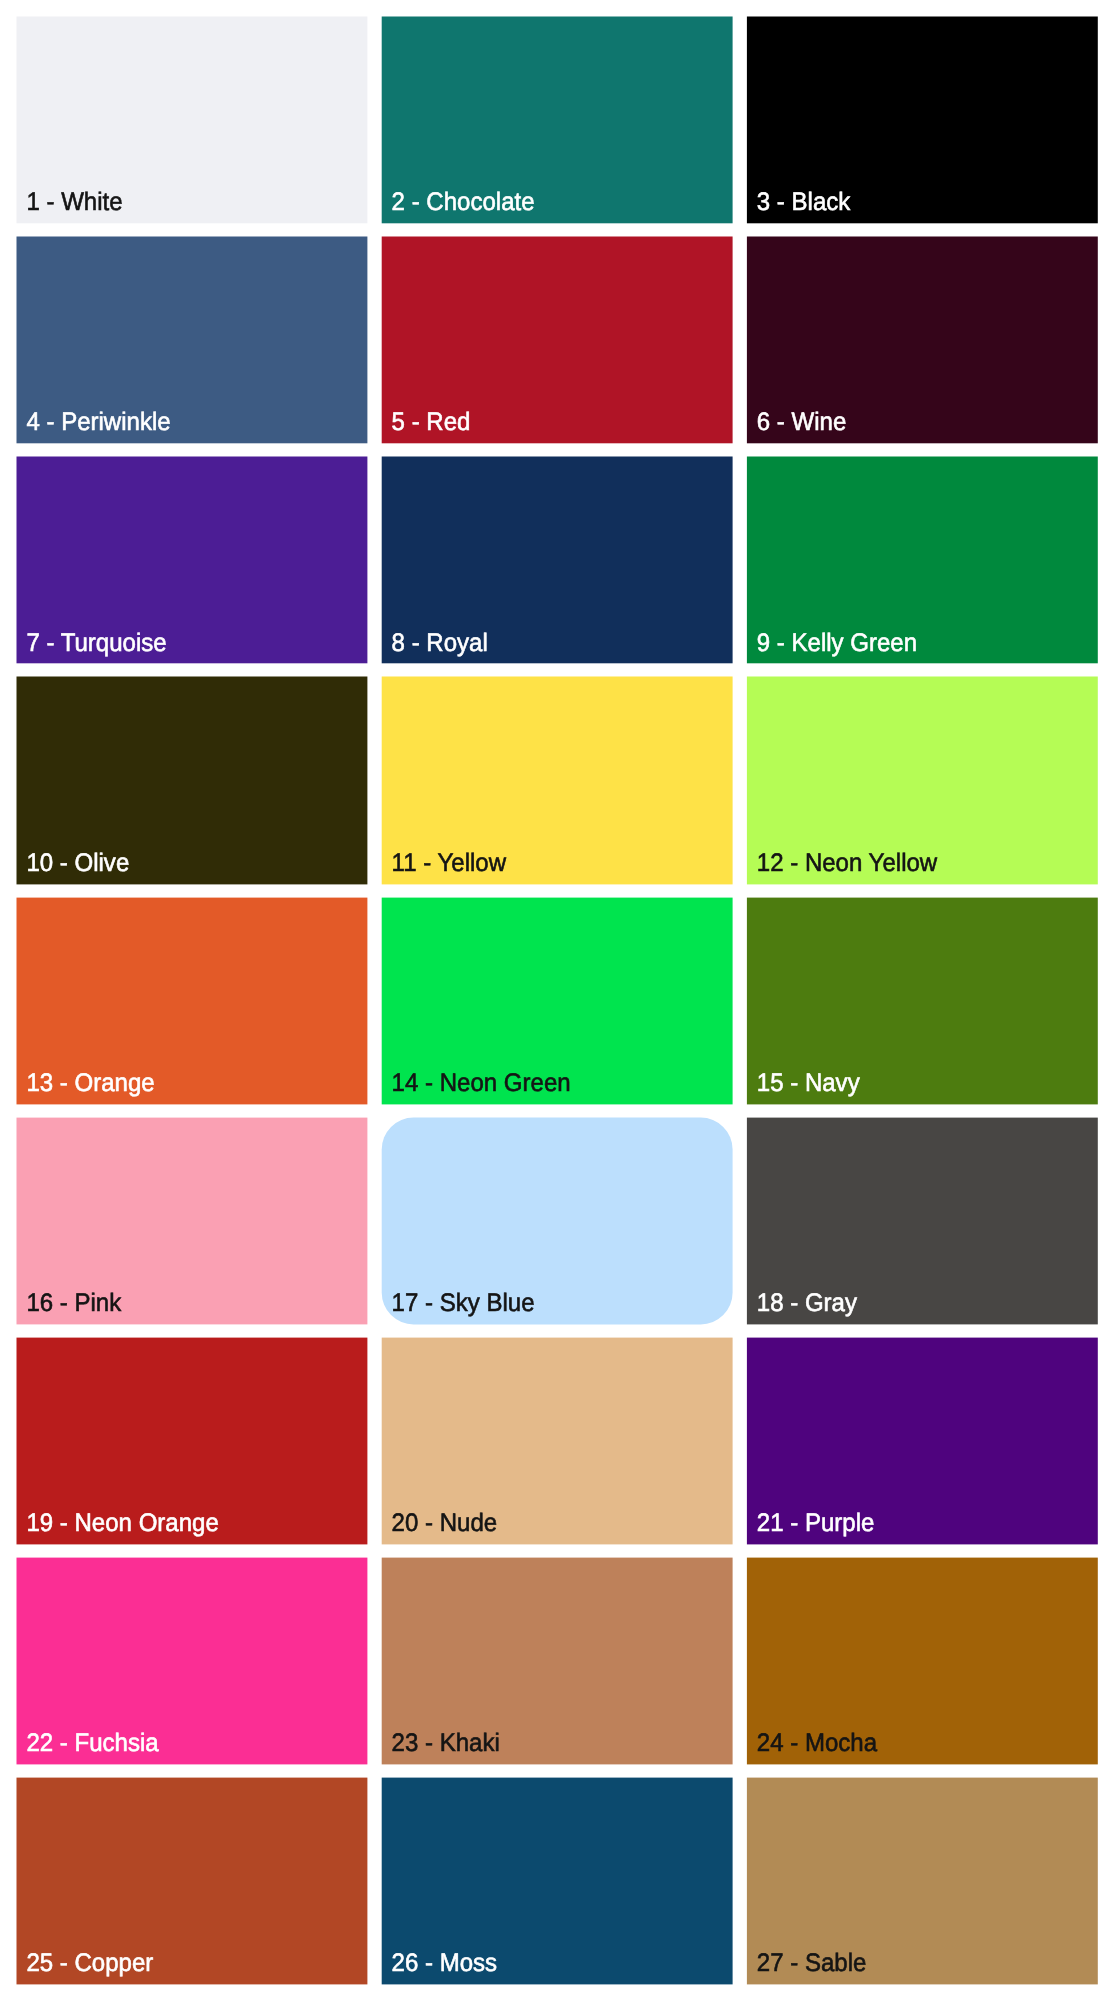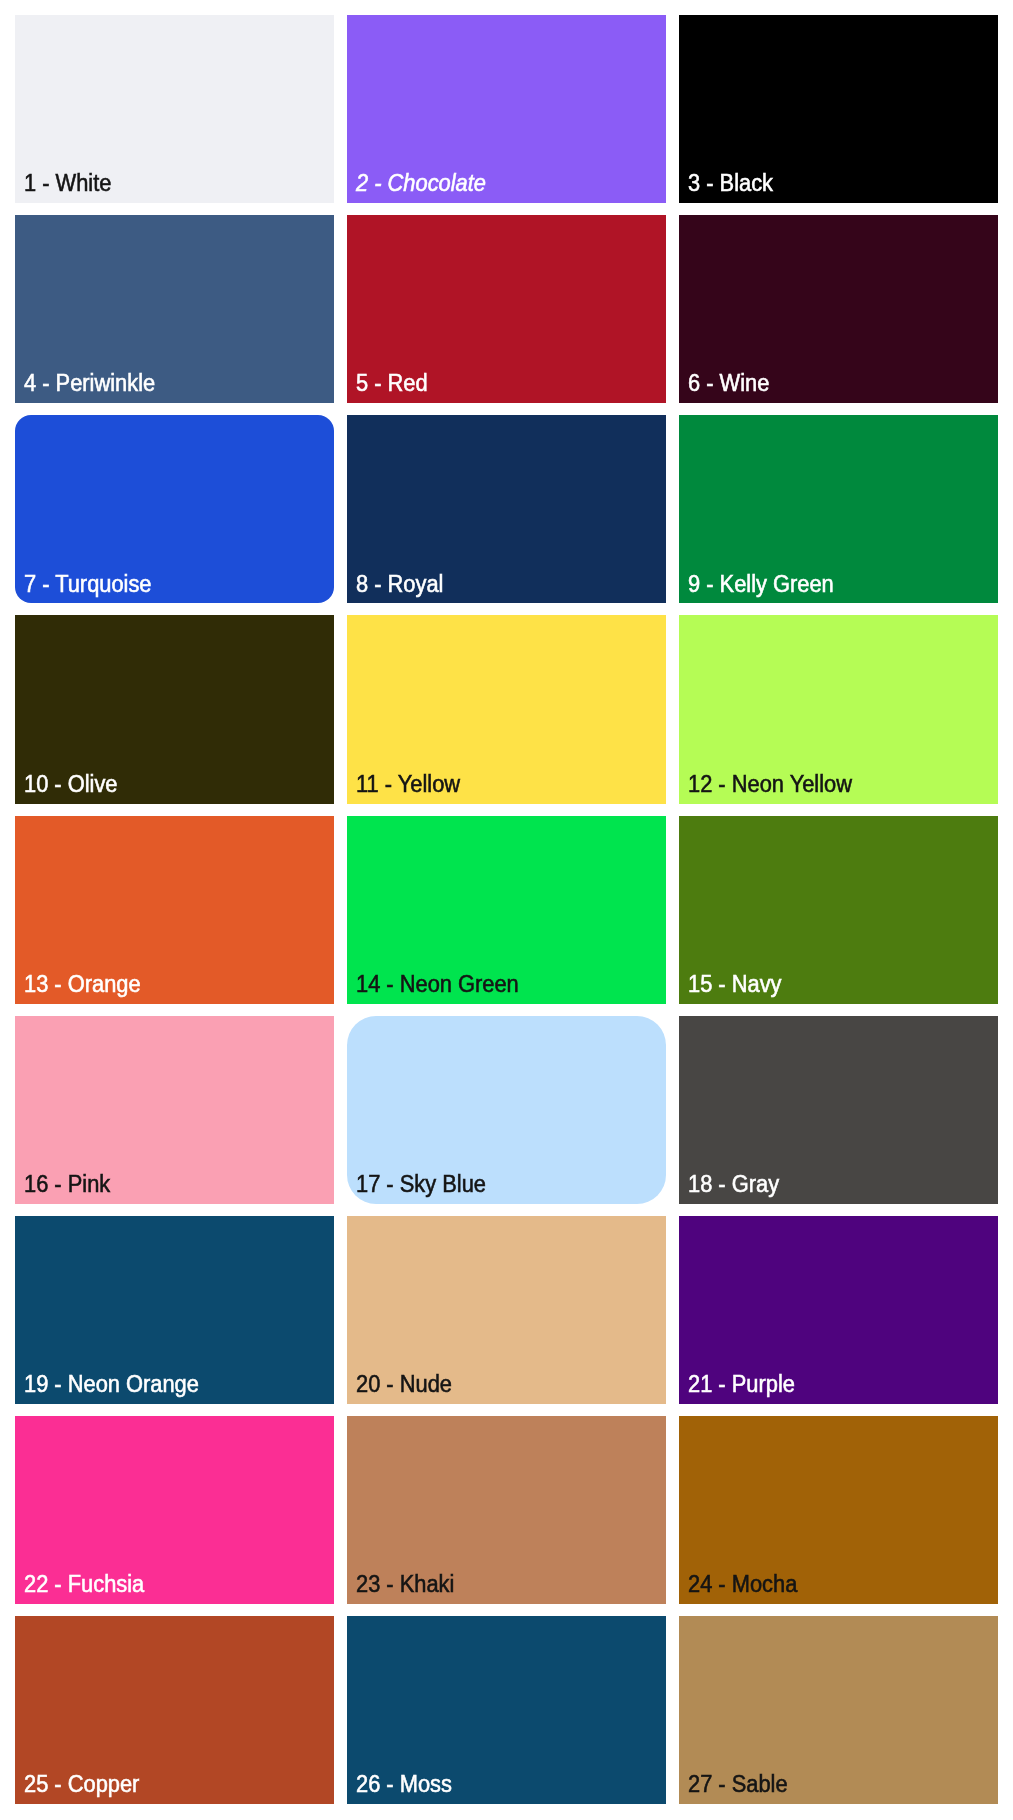--- a/index.html
+++ b/index.html
@@ -53,36 +53,36 @@
   }
 </style>
 </head>
 <body>
 
 <div class="sheet">
   <div class="grid">
       <div class="tile" style="background-color: rgb(239, 240, 244);">
         <span class="lbl" style="color: rgb(20, 20, 20);">1 - White</span>
       </div>
-      <div class="tile" style="background-color: #8b5cf6; font-style: italic;">
+      <div class="tile" style="background-color: #0f766e;">
         <span class="lbl" style="color: rgb(255, 255, 255);">2 - Chocolate</span>
       </div>
       <div class="tile" style="background-color: rgb(0, 0, 0);">
         <span class="lbl" style="color: rgb(255, 255, 255);">3 - Black</span>
       </div>
       <div class="tile" style="background-color: rgb(61, 91, 131);">
         <span class="lbl" style="color: rgb(255, 255, 255);">4 - Periwinkle</span>
       </div>
       <div class="tile" style="background-color: rgb(176, 20, 38); text-decoration: underline;">
         <span class="lbl" style="color: rgb(255, 255, 255);">5 - Red</span>
       </div>
       <div class="tile" style="background-color: rgb(53, 5, 26);">
         <span class="lbl" style="color: rgb(255, 255, 255);">6 - Wine</span>
       </div>
-      <div class="tile" style="background-color: #1d4ed8; border-radius: 16px;">
+      <div class="tile" style="background-color: #4c1d95;">
         <span class="lbl" style="color: rgb(255, 255, 255);">7 - Turquoise</span>
       </div>
       <div class="tile" style="background-color: rgb(17, 47, 91);">
         <span class="lbl" style="color: rgb(255, 255, 255);">8 - Royal</span>
       </div>
       <div class="tile" style="background-color: rgb(0, 137, 61);">
         <span class="lbl" style="color: rgb(255, 255, 255);">9 - Kelly Green</span>
       </div>
       <div class="tile" style="background-color: rgb(48, 44, 6);">
         <span class="lbl" style="color: rgb(255, 255, 255);">10 - Olive</span>
@@ -104,21 +104,21 @@
       </div>
       <div class="tile" style="background-color: rgb(250, 160, 179);">
         <span class="lbl" style="color: rgb(20, 20, 20);">16 - Pink</span>
       </div>
       <div class="tile" style="background-color: rgb(188, 223, 253); border-radius: 29px;">
         <span class="lbl" style="color: rgb(20, 20, 20);">17 - Sky Blue</span>
       </div>
       <div class="tile" style="background-color: rgb(72, 70, 68);">
         <span class="lbl" style="color: rgb(255, 255, 255);">18 - Gray</span>
       </div>
-      <div class="tile" style="background-color: #0c4a6e; padding-left: 14px;">
+      <div class="tile" style="background-color: #b91c1c; padding-left: 14px;">
         <span class="lbl" style="color: rgb(255, 255, 255);">19 - Neon Orange</span>
       </div>
       <div class="tile" style="background-color: rgb(228, 186, 138);">
         <span class="lbl" style="color: rgb(20, 20, 20);">20 - Nude</span>
       </div>
       <div class="tile" style="background-color: rgb(79, 3, 126);">
         <span class="lbl" style="color: rgb(255, 255, 255);">21 - Purple</span>
       </div>
       <div class="tile" style="background-color: rgb(251, 46, 148);">
         <span class="lbl" style="color: rgb(255, 255, 255);">22 - Fuchsia</span>

